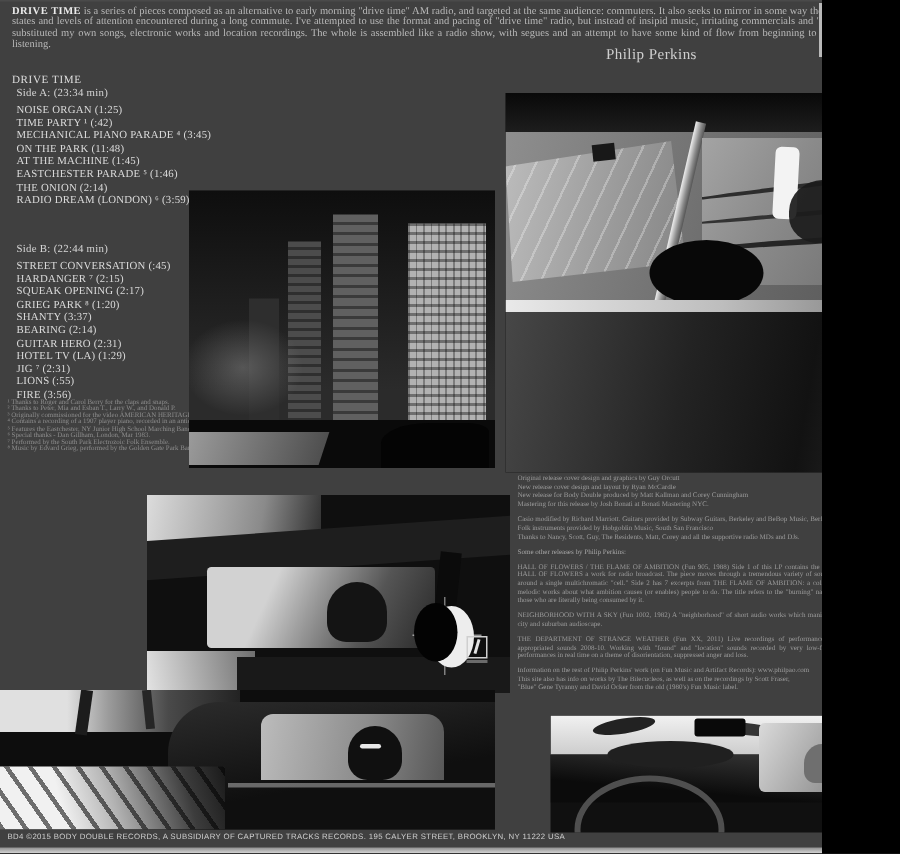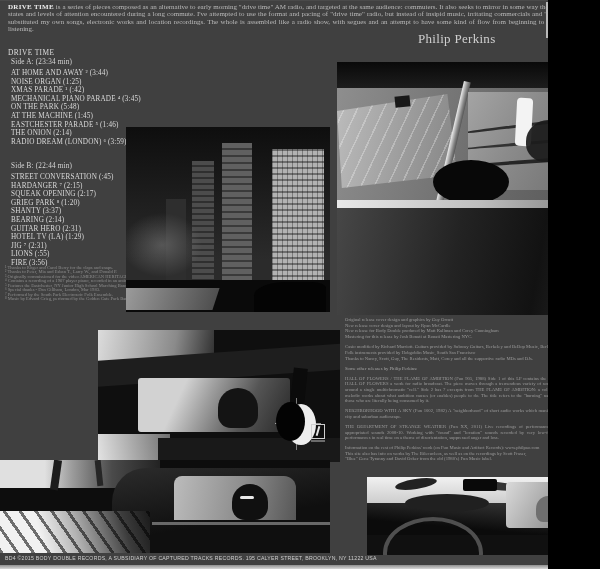--- a/index.html
+++ b/index.html
@@ -8,21 +8,21 @@
 
   .top-edge{position:absolute;left:0;top:0;width:600px;height:1px;background:#4a4a4a;}
   .right-sliver{position:absolute;right:0;top:2px;width:2px;height:36px;background:#cfcfcf;opacity:.85;}
   .bottom-edge{position:absolute;left:0;top:565px;width:600px;height:4px;
                background:linear-gradient(180deg,#8f8f8f,#d8d8d8);}
 
   
   .intro{position:absolute;left:8px;top:4px;width:584px;font-size:7px;line-height:7.3px;
          color:#b9b9b9;text-align:justify;}
   .intro .lead{font-weight:bold;color:#ececec;letter-spacing:.3px;}
-  .signature{position:absolute;left:418px;top:31px;font-size:13px;color:#cfcfcf;letter-spacing:.3px;}
+  .signature{position:absolute;left:404px;top:31px;font-size:10px;color:#cfcfcf;letter-spacing:.3px;}
 
   
   .album-title{position:absolute;left:8px;top:48px;font-size:7.4px;color:#dedede;letter-spacing:.4px;}
   .side{position:absolute;left:11px;width:230px;}
   .side-a{top:58px;font-family:Liberation Serif, serif;}
   .side-b{top:162px;}
   .side-heading{font-size:7.2px;color:#d6d6d6;margin-bottom:3px;letter-spacing:.2px;}
   .tracks .track{font-size:7.2px;line-height:8.6px;color:#dadada;letter-spacing:.15px;white-space:nowrap;}
 
   
@@ -147,25 +147,24 @@
   <div class="right-sliver"></div>
 
   <div class="intro"><span class="lead">DRIVE TIME</span> <span>is a series of pieces composed as an alternative to early morning "drive time" AM radio, and targeted at the same audience: commuters.  It also seeks to mirror in some way the various mental states and levels of attention encountered during a long commute.  I've attempted to use the format and pacing of "drive time" radio, but instead of insipid music, irritating commercials and "happy talk" I've substituted my own songs, electronic works and location recordings.  The whole is assembled like a radio show, with segues and an attempt to have some kind of flow from beginning to end. Thanks for listening.</span></div>
   <div class="signature">Philip Perkins</div>
 
   <div class="album-title">DRIVE TIME</div>
 
   <div class="side side-a">
     <div class="side-heading">Side A:  (23:34 min)</div>
     <div class="tracks">
-        <div class="track">AT HOME AND AWAY ² (3:44)</div>
         <div class="track">NOISE ORGAN (1:25)</div>
-        <div class="track">XMAS PARADE ¹ (:42)</div>
+        <div class="track">TIME PARTY ¹ (:42)</div>
         <div class="track">MECHANICAL PIANO PARADE ⁴ (3:45)</div>
-        <div class="track">ON THE PARK (5:48)</div>
+        <div class="track">ON THE PARK (11:48)</div>
         <div class="track">AT THE MACHINE (1:45)</div>
         <div class="track">EASTCHESTER PARADE ⁵ (1:46)</div>
         <div class="track">THE ONION (2:14)</div>
         <div class="track">RADIO DREAM (LONDON) ⁶ (3:59)</div>
       </div>
   </div>
 
   <div class="side side-b">
     <div class="side-heading">Side B:  (22:44 min)</div>
     <div class="tracks">

